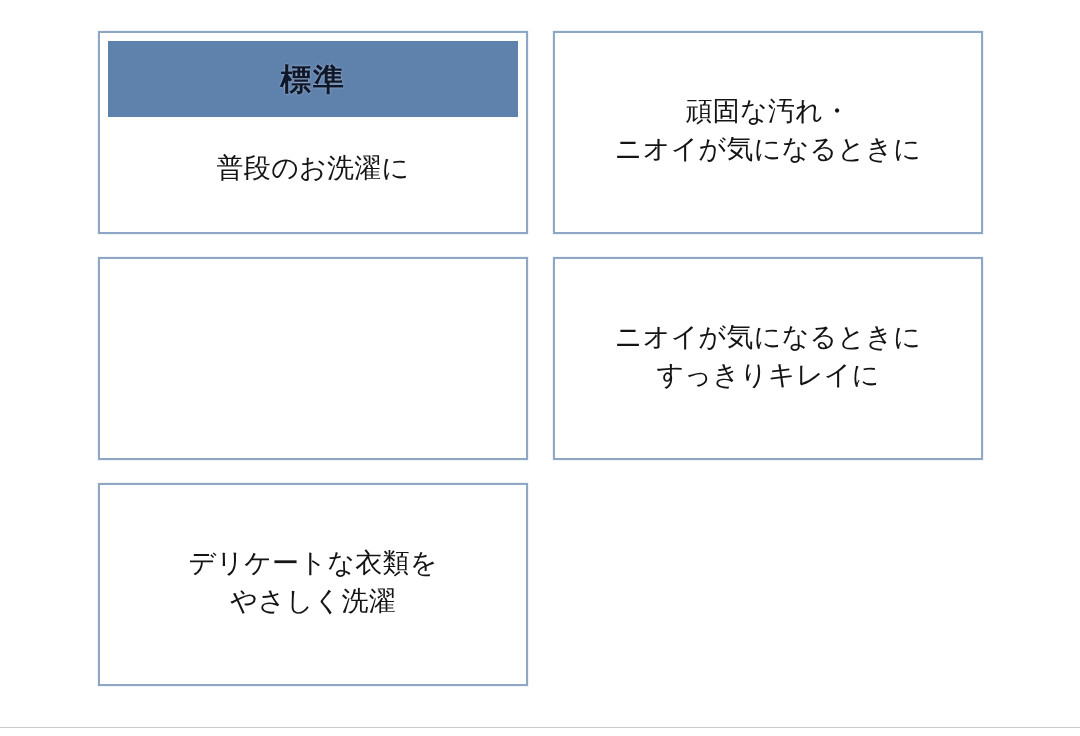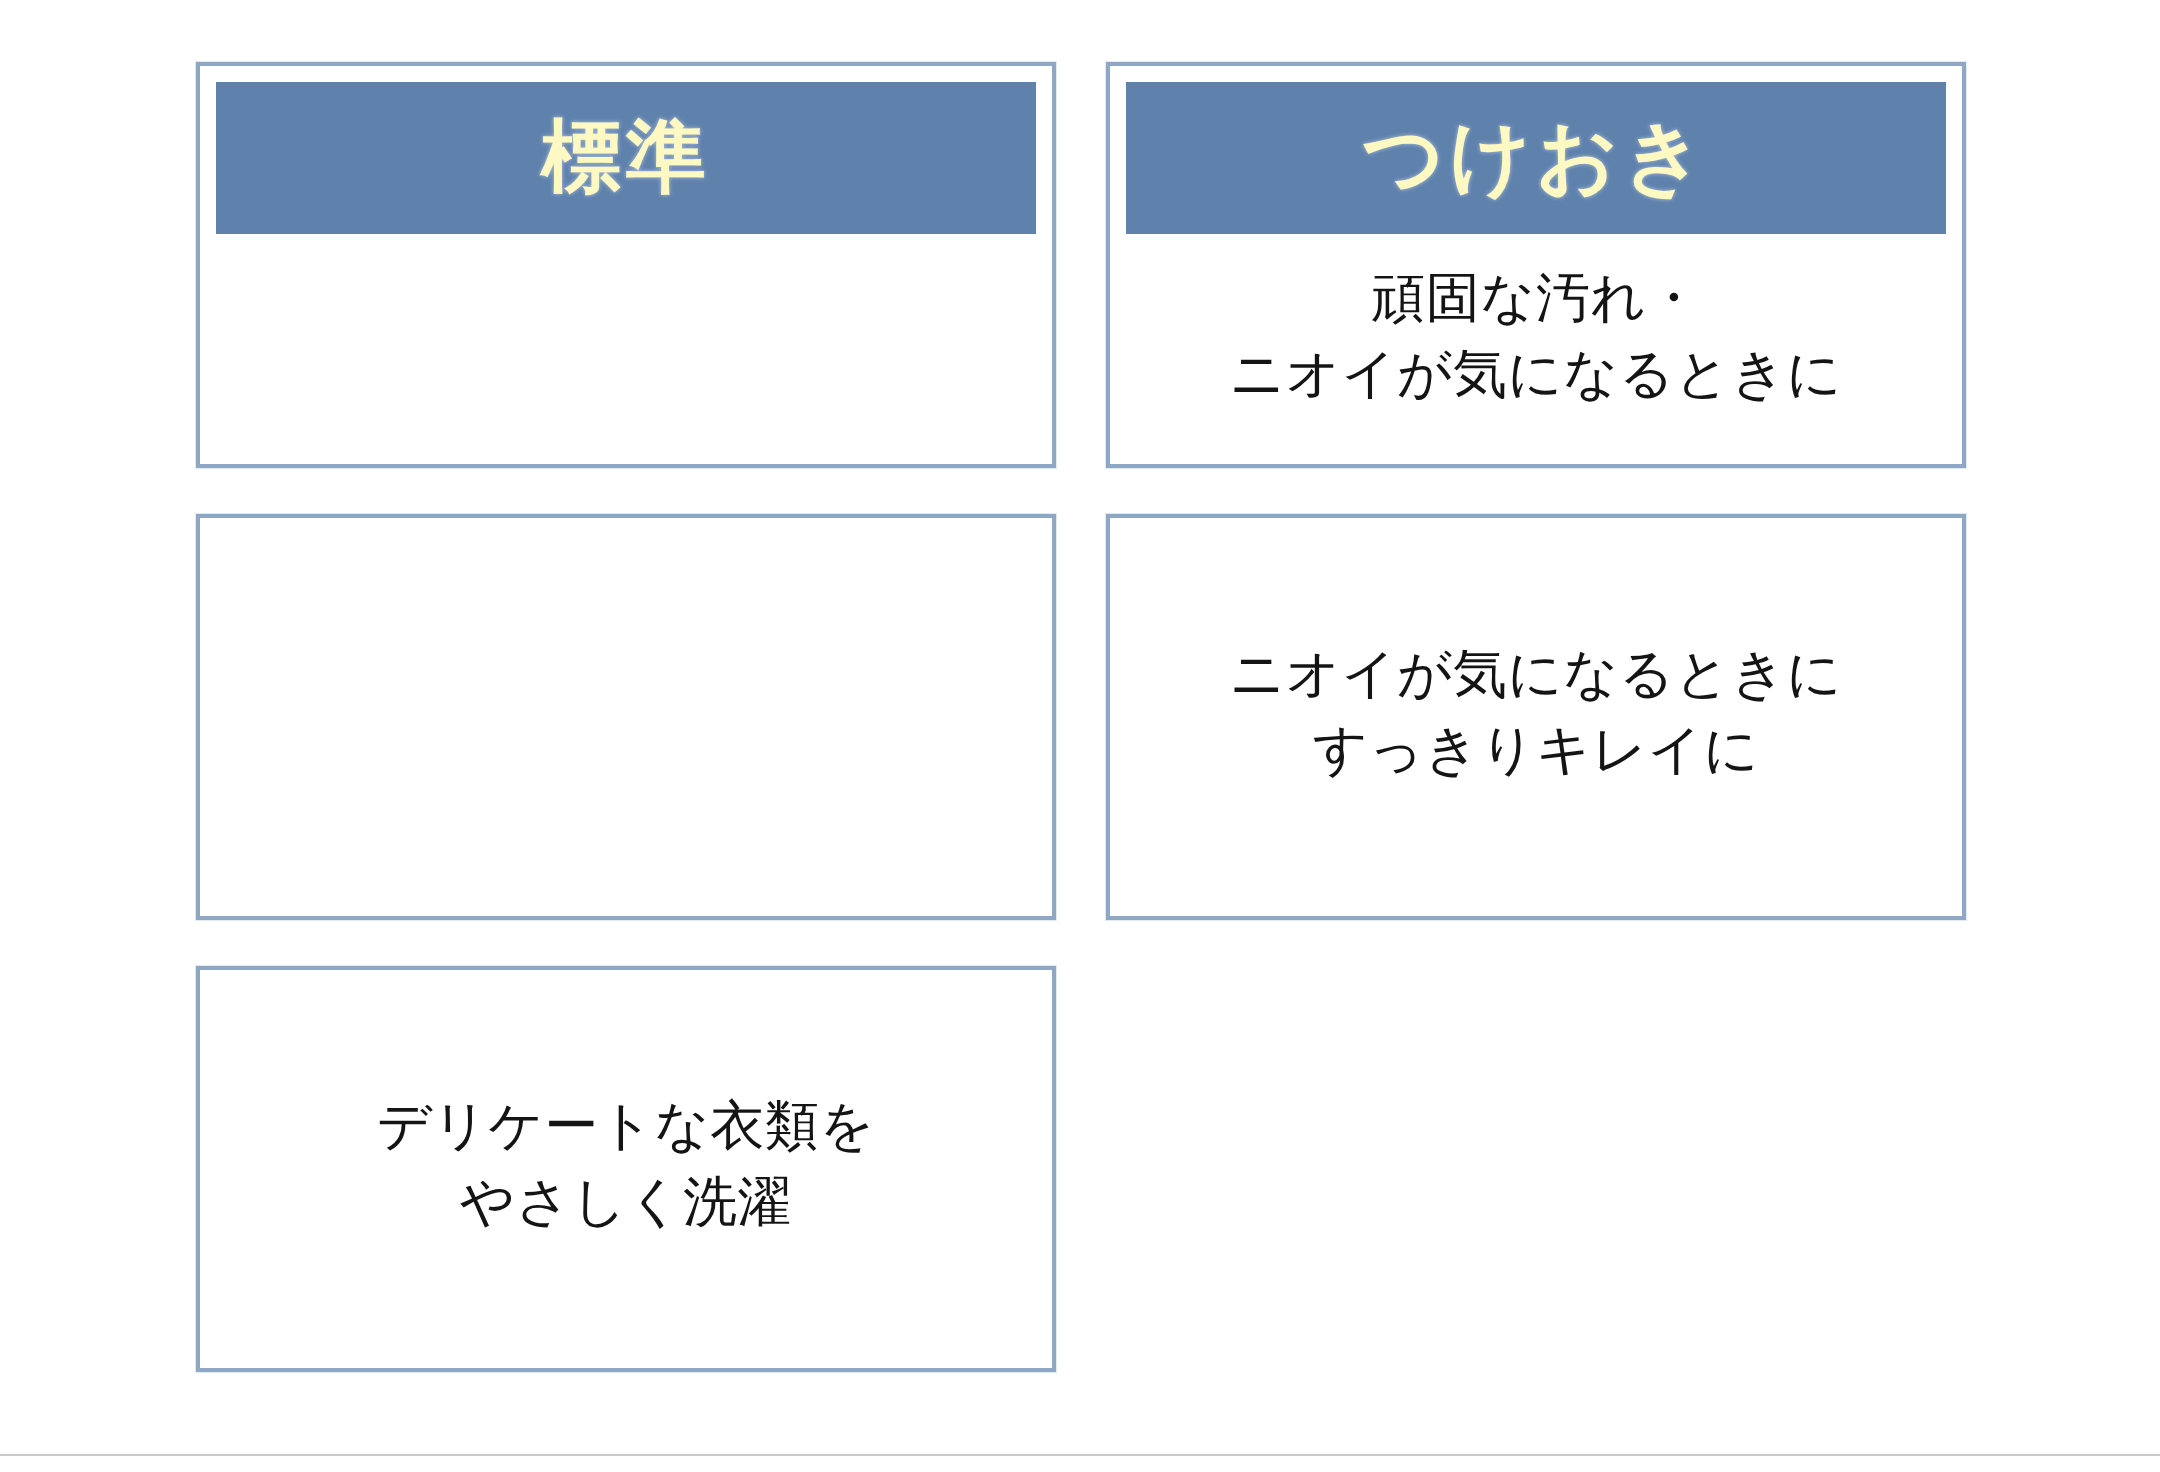--- a/index.html
+++ b/index.html
@@ -44,22 +44,22 @@
   .card-header {
     flex: 0 0 76px;
     background: #5f82ad;
     display: flex;
     align-items: center;
     justify-content: center;
     box-shadow: inset 0 0 0 1px rgba(95,130,173,1);
   }
 
   .card-header-title {
-    color: #fef9c3;
-    font-size: 40px;
+    color: #0f172a;
+    font-size: 31px;
     font-weight: 700;
     letter-spacing: 0.06em;
     line-height: 1;
     text-align: center;
     text-shadow: 0 0 2px rgba(255,255,255,0.55);
     white-space: nowrap;
   }
 
   .card-body {
     flex: 1 1 auto;
@@ -90,26 +90,26 @@
 </style>
 </head>
 <body>
 
 <div id="card-grid">
 
   <div class="course-card">
     <div class="card-header">
       <span class="card-header-title">標準</span>
     </div>
+    <div class="card-body">
+      <span class="card-body-text">普段のお洗濯に</span>
+    </div>
   </div>
 
   <div class="course-card">
-    <div class="card-header">
-      <span class="card-header-title">つけおき</span>
-    </div>
     <div class="card-body">
       <span class="card-body-text">頑固な汚れ・
 ニオイが気になるときに</span>
     </div>
   </div>
 
 
   <div class="course-card">
   </div>
 

